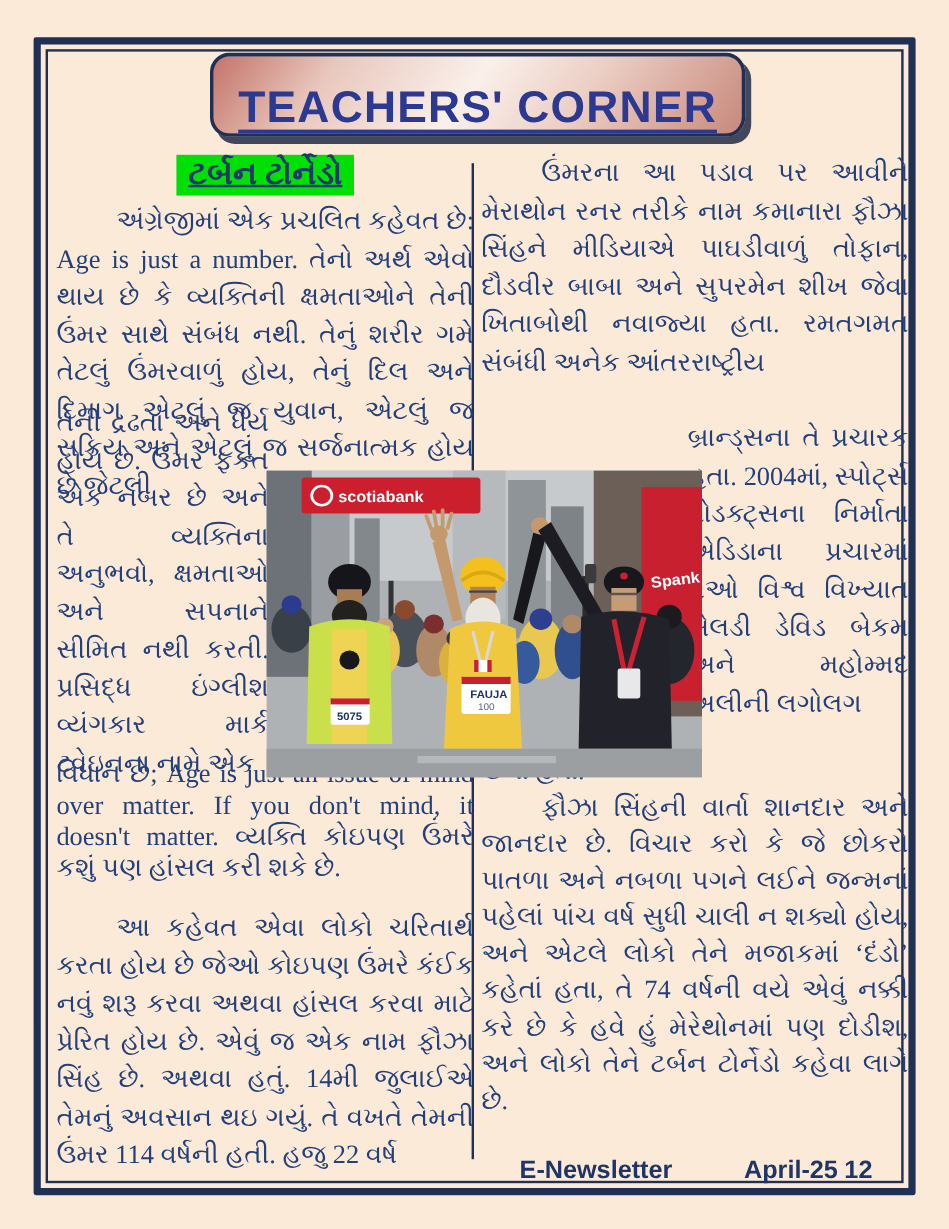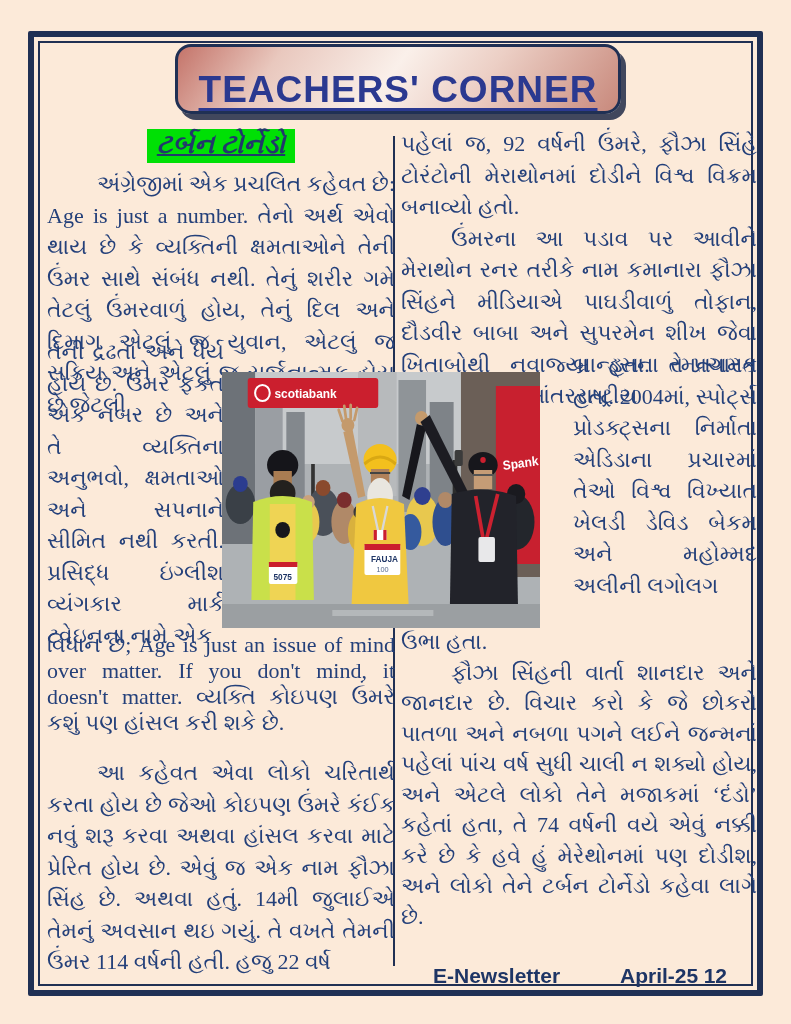--- a/index.html
+++ b/index.html
@@ -12,36 +12,36 @@
   
   .title-box{left:175px;top:44px;width:440px;height:64px;border:3px solid #203054;border-radius:16px;
      background:linear-gradient(125deg,#c4746a 0%,#e9c8be 22%,#faf0ea 48%,#eccfc5 68%,#c8897c 100%);
      box-shadow:5px 6px 0 rgba(32,42,70,0.85);
      display:flex;align-items:flex-end;justify-content:center;}
   .title-text{font-family:"Liberation Sans",sans-serif;font-weight:800;font-size:37px;letter-spacing:1px;
      color:#2b3990;text-decoration:underline;text-decoration-thickness:3px;text-underline-offset:6px;}
   
   .headline-wrap{left:47px;top:129px;width:348px;text-align:center;}
   .headline{display:inline-block;background:#00e005;color:#21386b;font-weight:bold;font-size:27px;
-     padding:0 10px 3px;text-decoration:underline;text-decoration-thickness:2px;font-style:italic;}
+     padding:0 10px 3px;text-decoration:underline;text-decoration-thickness:2px;}
   
   .blk{color:#24407a;font-size:22px;line-height:31.5px;text-align:justify;}
   .blk p{margin:0;text-align:justify;}
   .ind{text-indent:50px;}
   .blk-l1{left:47px;top:168px;width:348px;}
   .blk-l2{left:47px;top:336px;width:177px;}
   .blk-l3{left:47px;top:632px;width:348px;line-height:26px;}
   .blk-l4{left:47px;top:757px;width:348px;}
   .blk-r1{left:401px;top:128px;width:356px;}
   .blk-r2{left:573px;top:349px;width:184px;}
   .blk-r3{left:401px;top:627px;width:356px;line-height:30.5px;}
   
   .divider{left:393px;top:136px;width:2px;height:830px;background:#203054;}
   
-  .photo{left:222px;top:372px;width:318px;height:256px;}
+  .photo{left:222px;top:392px;width:363px;height:256px;}
   .photo svg{display:block;width:100%;height:100%;}
   
   .footer{left:38px;right:38px;top:964px;height:30px;color:#1e3565;
      font-family:"Liberation Sans",sans-serif;font-weight:bold;font-size:21px;}
   .footer span{position:absolute;top:0;white-space:nowrap;}
   .f-school{left:26px;}
   .f-news{left:395px;}
   .f-date{left:582px;}
   .f-page{right:26px;}
 </style>
@@ -73,21 +73,20 @@
 
   <div class="abs blk blk-l3">
     <p>વિધાન છે; Age is just an issue of mind over matter. If you don't mind, it doesn't matter. વ્યક્તિ કોઇપણ ઉંમરે કશું પણ હાંસલ કરી શકે છે.</p>
   </div>
 
   <div class="abs blk blk-l4">
     <p class="ind">આ કહેવત એવા લોકો ચરિતાર્થ કરતા હોય છે જેઓ કોઇપણ ઉંમરે કંઈક નવું શરૂ કરવા અથવા હાંસલ કરવા માટે પ્રેરિત હોય છે. એવું જ એક નામ ફૌઝા સિંહ છે. અથવા હતું. 14મી જુલાઈએ તેમનું અવસાન થઇ ગયું. તે વખતે તેમની ઉંમર 114 વર્ષની હતી. હજુ 22 વર્ષ</p>
   </div>
 
   <div class="abs blk blk-r1">
-    <p>પહેલાં જ, 92 વર્ષની ઉંમરે, ફૌઝા સિંહે ટોરંટોની મેરાથોનમાં દોડીને વિશ્વ વિક્રમ બનાવ્યો હતો.</p>
     <p class="ind">ઉંમરના આ પડાવ પર આવીને મેરાથોન રનર તરીકે નામ કમાનારા ફૌઝા સિંહને મીડિયાએ પાઘડીવાળું તોફાન, દૌડવીર બાબા અને સુપરમેન શીખ જેવા ખિતાબોથી નવાજ્યા હતા. રમતગમત સંબંધી અનેક આંતરરાષ્ટ્રીય</p>
   </div>
 
   <div class="abs blk blk-r2">
     <p>બ્રાન્ડ્સના તે પ્રચારક હતા. 2004માં, સ્પોર્ટ્સ પ્રોડક્ટ્સના નિર્માતા એડિડાના પ્રચારમાં તેઓ વિશ્વ વિખ્યાત ખેલડી ડેવિડ બેકમ અને મહોમ્મદ અલીની લગોલગ</p>
   </div>
 
   <div class="abs blk blk-r3">
     <p>ઉભા હતા.</p>
     <p class="ind">ફૌઝા સિંહની વાર્તા શાનદાર અને જાનદાર છે. વિચાર કરો કે જે છોકરો પાતળા અને નબળા પગને લઈને જન્મનાં પહેલાં પાંચ વર્ષ સુધી ચાલી ન શક્યો હોય, અને એટલે લોકો તેને મજાકમાં ‘દંડો’ કહેતાં હતા, તે 74 વર્ષની વયે એવું નક્કી કરે છે કે હવે હું મેરેથોનમાં પણ દોડીશ, અને લોકો તેને ટર્બન ટોર્નેડો કહેવા લાગે છે.</p>

